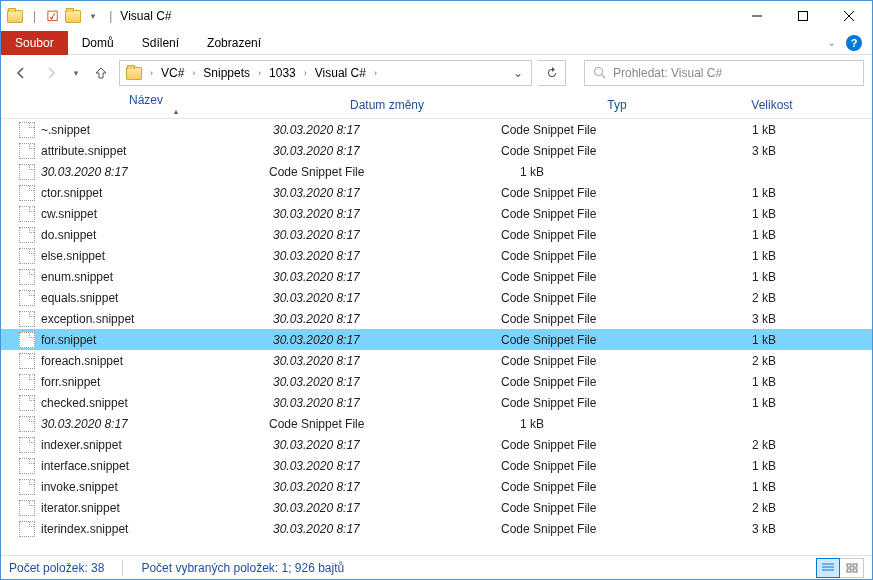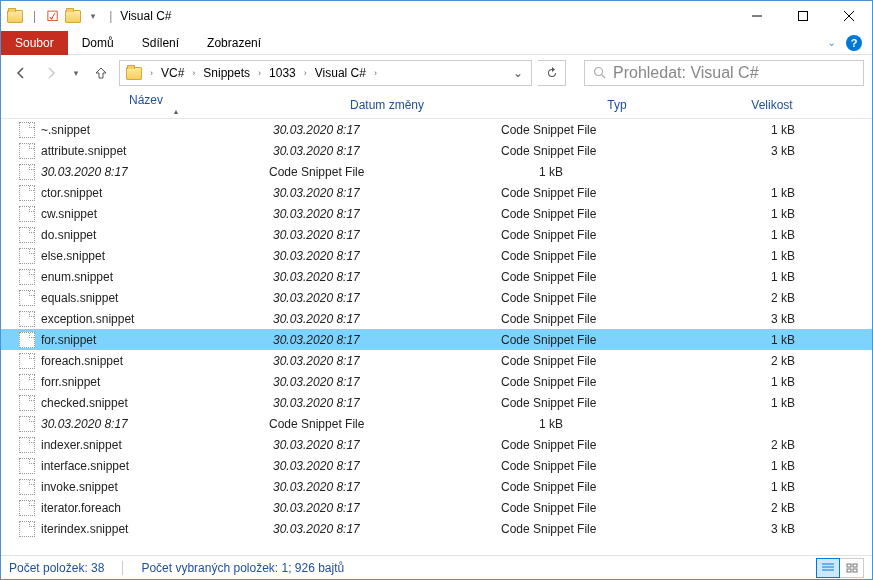--- a/index.html
+++ b/index.html
@@ -24,39 +24,39 @@
 
 .navbar { height: 36px; display: flex; align-items: center; padding: 0 8px; gap: 6px; }
 .nav-btn { width: 24px; height: 24px; display: flex; align-items: center; justify-content: center; color: #555; cursor: pointer; border-radius:2px;}
 .nav-btn.disabled { color: #ccc; cursor: default; }
 .addr-box { flex: 1; height: 26px; border: 1px solid #ccc; display: flex; align-items: center; padding: 0 2px; background:#fff;}
 .addr-seg { display: flex; align-items: center; padding: 0 4px; height: 100%; cursor: pointer; }
 .addr-chev { color: #666; font-size: 9px; padding: 0 4px; }
 .addr-drop { margin-left: auto; padding: 0 6px; color:#555; cursor:pointer;}
 .refresh-box { width: 28px; height: 26px; border: 1px solid #ccc; border-left:none; display:flex;align-items:center;justify-content:center;cursor:pointer;}
 .search-box { width: 280px; height: 26px; border: 1px solid #ccc; display: flex; align-items: center; padding: 0 8px; margin-left: 12px; color:#777;}
-.search-box input { border:none; outline:none; flex:1; font-size:16px; color:#be185d; background:transparent;}
+.search-box input { border:none; outline:none; flex:1; font-size:12px; color:#be185d; background:transparent;}
 .search-box input::placeholder { color:#888; }
 
 .headers { height: 28px; display: flex; align-items: center; border-bottom: 1px solid #e8e8e8; padding-left: 18px; color: #1e4e9c; }
 .hcol { display: flex; align-items: center; cursor: pointer; flex-direction: column; }
 .hcol.name { width: 254px; } .hcol.date { width: 228px; } .hcol.type { width: 232px; } .hcol.size { width: 78px; justify-content:flex-start;}
 .sort-caret { font-size: 8px; color:#555; margin-left: 60px; }
 
 .filelist { flex: 1; overflow-y: scroll; }
 .filelist::-webkit-scrollbar { width: 17px; }
 .filelist::-webkit-scrollbar-track { background: #f0f0f0; }
 .filelist::-webkit-scrollbar-thumb { background: #c1c1c1; }
 .filelist::-webkit-scrollbar-button { background: #f0f0f0; height:17px; }
 .row { height: 21px; display: flex; align-items: center; padding-left: 18px; cursor: pointer; }
 .row.selected { background: #7dd3fc; }
 .file-icon { width: 16px; height: 16px; border: 1px dotted #999; margin-right: 6px; background: #fff; position:relative;}
 .file-icon::after { content:""; position:absolute; top:0; right:0; width:4px; height:4px; background:#fff; border-left:1px dotted #999; border-bottom:1px dotted #999;}
 .col { overflow: hidden; white-space: nowrap; text-overflow: ellipsis; color:#222; }
-.col.name { width: 232px; } .col.date { width: 228px; font-style: italic; } .col.type { width: 232px; } .col.size { width: 62px; text-align: right; }
+.col.name { width: 232px; } .col.date { width: 228px; font-style: italic; } .col.type { width: 232px; } .col.size { width: 62px; text-align: center; }
 
 .statusbar { height: 24px; border-top: 1px solid #e1e1e1; display: flex; align-items: center; padding: 0 8px; gap: 18px; color:#1e4e9c;}
 .status-sep { width:1px; height:14px; background:#ccc; }
 .view-toggles { margin-left:auto; display:flex; gap:0;}
 .view-btn { width:24px; height:20px; border:1px solid #ccc; display:flex; align-items:center; justify-content:center; cursor:pointer; background:#fff;}
 .view-btn.active { border-color:#0078d7; background:#cce8ff;}
 </style>
 </head>
 <body>
 
@@ -281,21 +281,21 @@
     </div>
     <div class="row">
       <span class="file-icon"></span>
       <span class="col name">invoke.snippet</span>
       <span class="col date">30.03.2020 8:17</span>
       <span class="col type">Code Snippet File</span>
       <span class="col size">1 kB</span>
     </div>
     <div class="row">
       <span class="file-icon"></span>
-      <span class="col name">iterator.foreach</span>
+      <span class="col name">iterator.snippet</span>
       <span class="col date">30.03.2020 8:17</span>
       <span class="col type">Code Snippet File</span>
       <span class="col size">2 kB</span>
     </div>
     <div class="row">
       <span class="file-icon"></span>
       <span class="col name">iterindex.snippet</span>
       <span class="col date">30.03.2020 8:17</span>
       <span class="col type">Code Snippet File</span>
       <span class="col size">3 kB</span>

